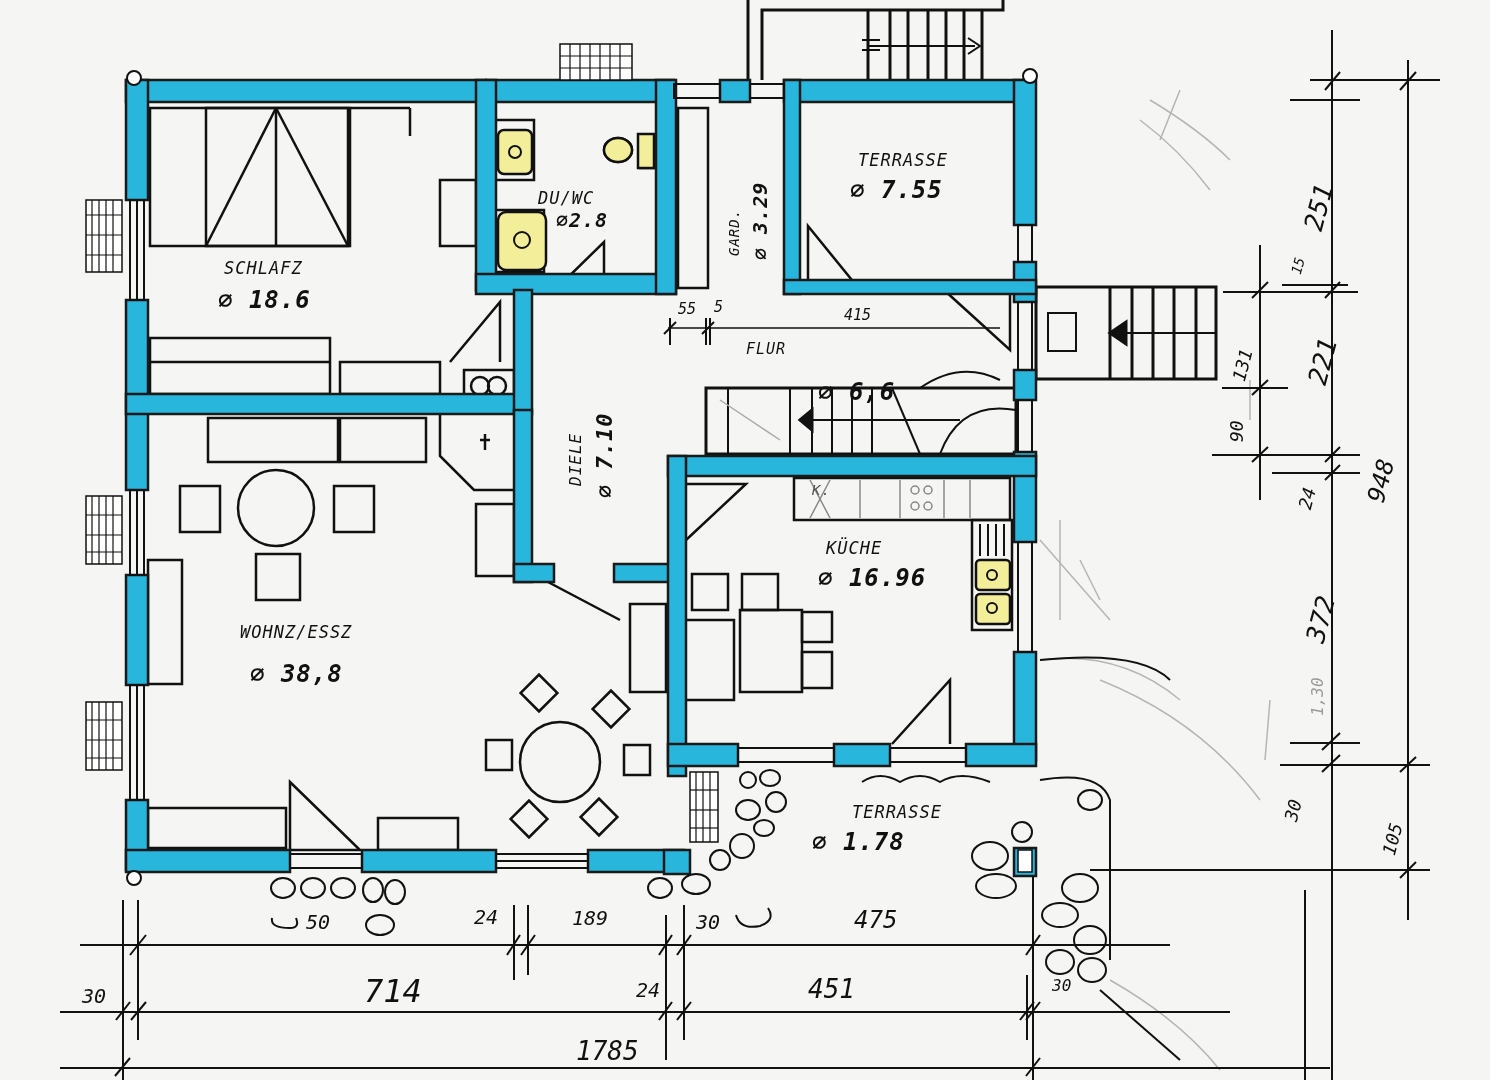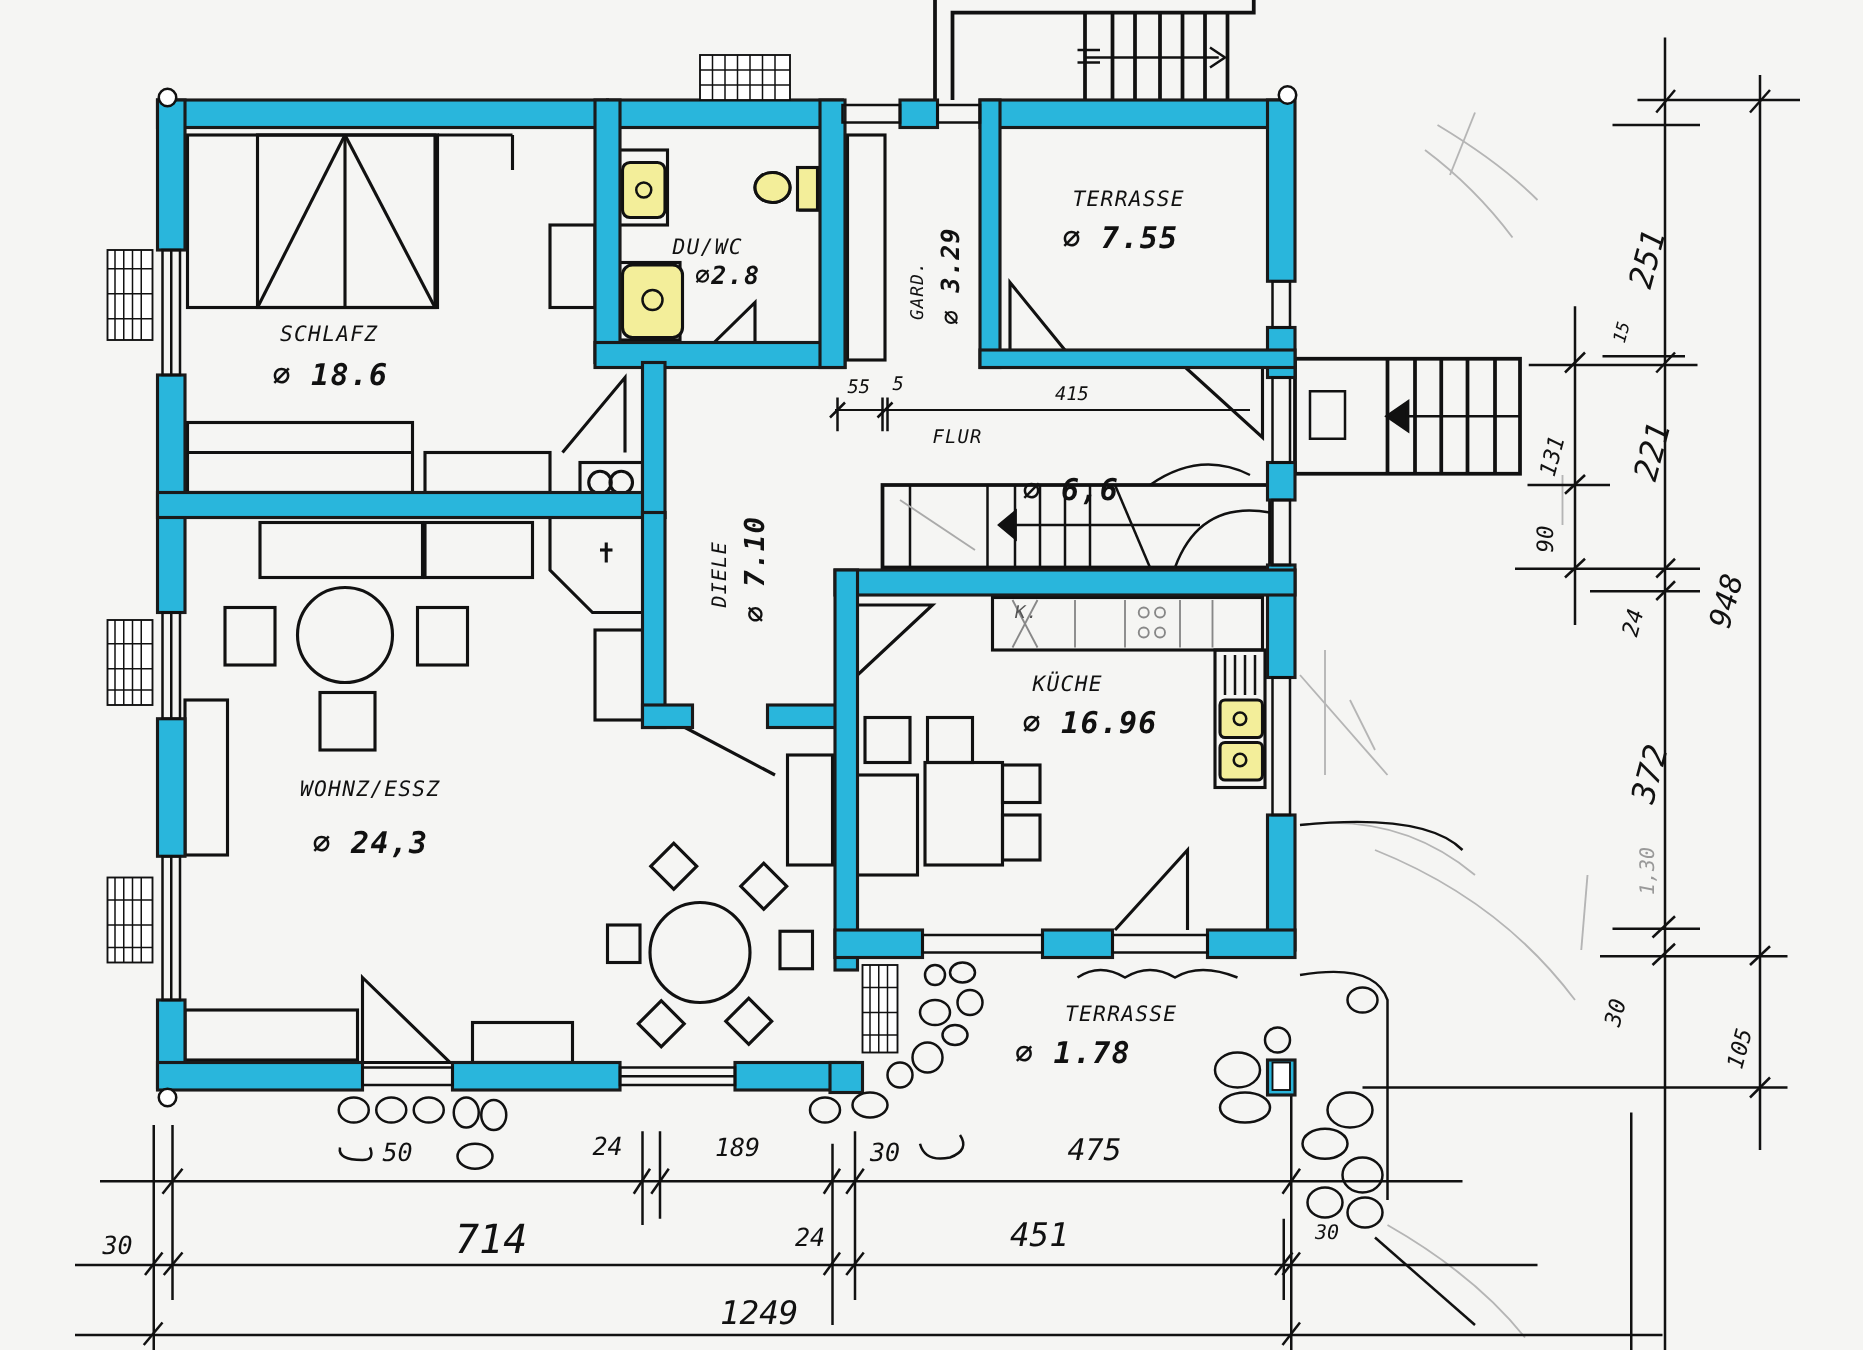--- a/index.html
+++ b/index.html
@@ -411,39 +411,39 @@
 <div class="lbl room-name" style="left:746px;top:340px;font-size:15px;">FLUR</div>
 <div class="lbl room-area" style="left:818px;top:334px;margin-top:44px;">⌀ 6,6</div>
 
 <div class="lbl room-name rot90" style="left:566px;top:486px;font-size:16px;">DIELE</div>
 <div class="lbl room-area rot90" style="left:592px;top:498px;font-size:22px;">⌀ 7.10</div>
 
 <div class="lbl room-name" style="left:826px;top:538px;">KÜCHE</div>
 <div class="lbl room-area" style="left:818px;top:564px;">⌀ 16.96</div>
 
 <div class="lbl room-name" style="left:240px;top:622px;">WOHNZ/ESSZ</div>
-<div class="lbl room-area" style="left:250px;top:660px;">⌀ 24,3</div>
+<div class="lbl room-area" style="left:250px;top:660px;">⌀ 38,8</div>
 
 <div class="lbl room-name" style="left:808px;top:802px;margin-left:44px;">TERRASSE</div>
 <div class="lbl room-area" style="left:812px;top:828px;">⌀ 1.78</div>
 
 <div class="lbl" style="left:812px;top:482px;font-size:14px;color:#555;">K.</div>
 
 <div class="dim" style="left:474px;top:905px;">24</div>
 <div class="dim" style="left:572px;top:906px;">189</div>
 <div class="dim" style="left:696px;top:910px;">30</div>
 <div class="dim" style="left:854px;top:906px;font-size:24px;">475</div>
 <div class="dim" style="left:306px;top:910px;">50</div>
 
 <div class="dim" style="left:82px;top:984px;">30</div>
 <div class="dim" style="left:364px;top:972px;font-size:32px;">714</div>
 <div class="dim" style="left:636px;top:978px;">24</div>
 <div class="dim" style="left:808px;top:974px;font-size:26px;">451</div>
 <div class="dim" style="left:1052px;top:976px;font-size:16px;">30</div>
-<div class="dim" style="left:576px;top:1036px;font-size:26px;">1249</div>
+<div class="dim" style="left:576px;top:1036px;font-size:26px;">1785</div>
 
 <div class="dim sm" style="left:678px;top:300px;">55</div>
 <div class="dim sm" style="left:714px;top:298px;">5</div>
 <div class="dim sm" style="left:844px;top:306px;">415</div>
 
 <div class="dim rot70" style="left:1228px;top:378px;font-size:18px;">131</div>
 <div class="dim rot90" style="left:1226px;top:442px;font-size:18px;">90</div>
 <div class="dim rot70" style="left:1294px;top:506px;font-size:18px;">24</div>
 <div class="dim faint rot90" style="left:1308px;top:716px;font-size:16px;">1,30</div>
 <div class="dim rot70" style="left:1280px;top:818px;font-size:18px;">30</div>

